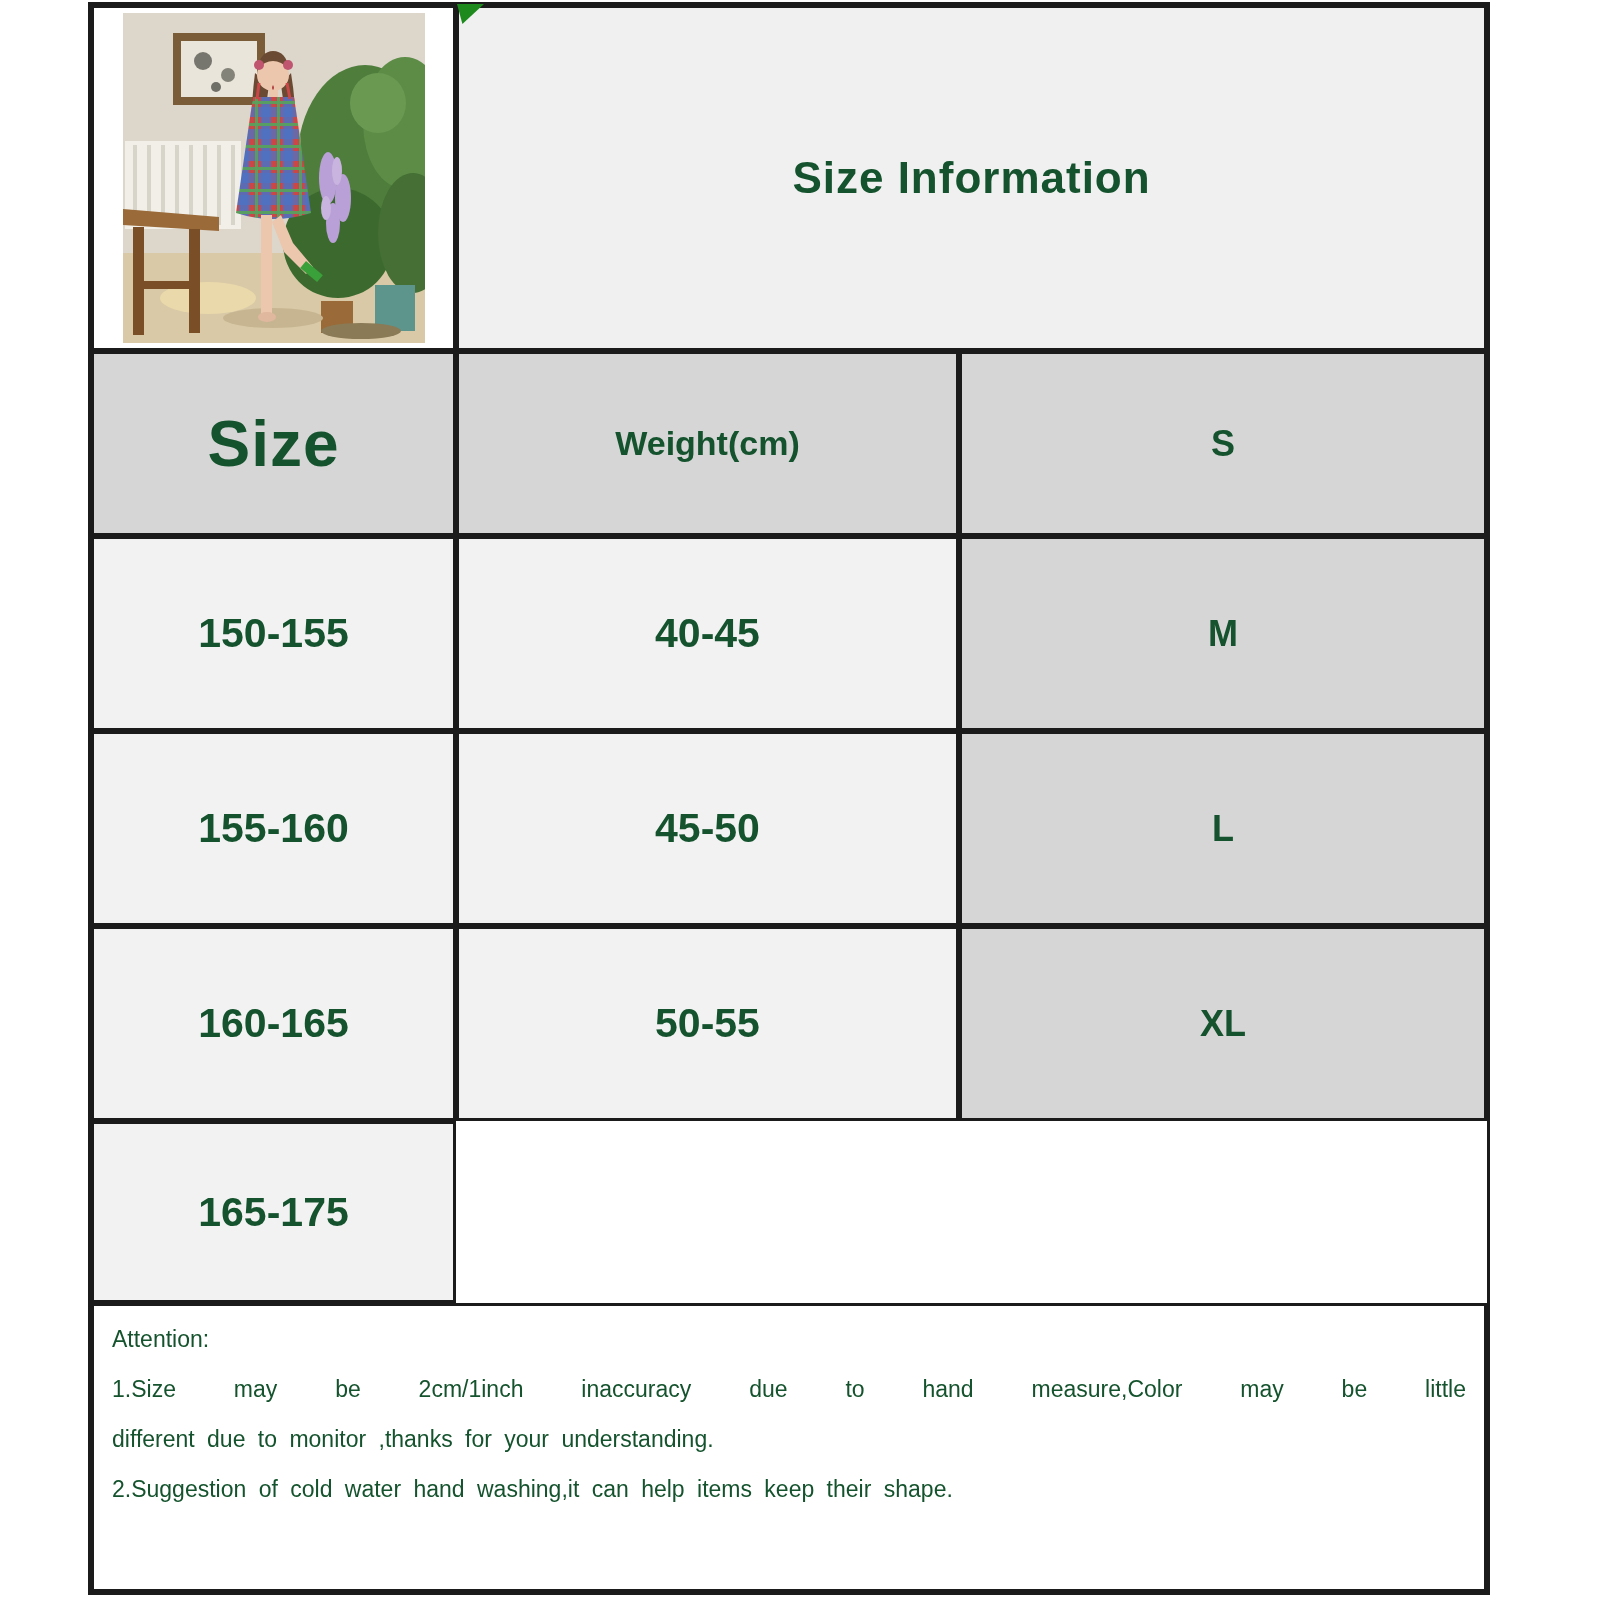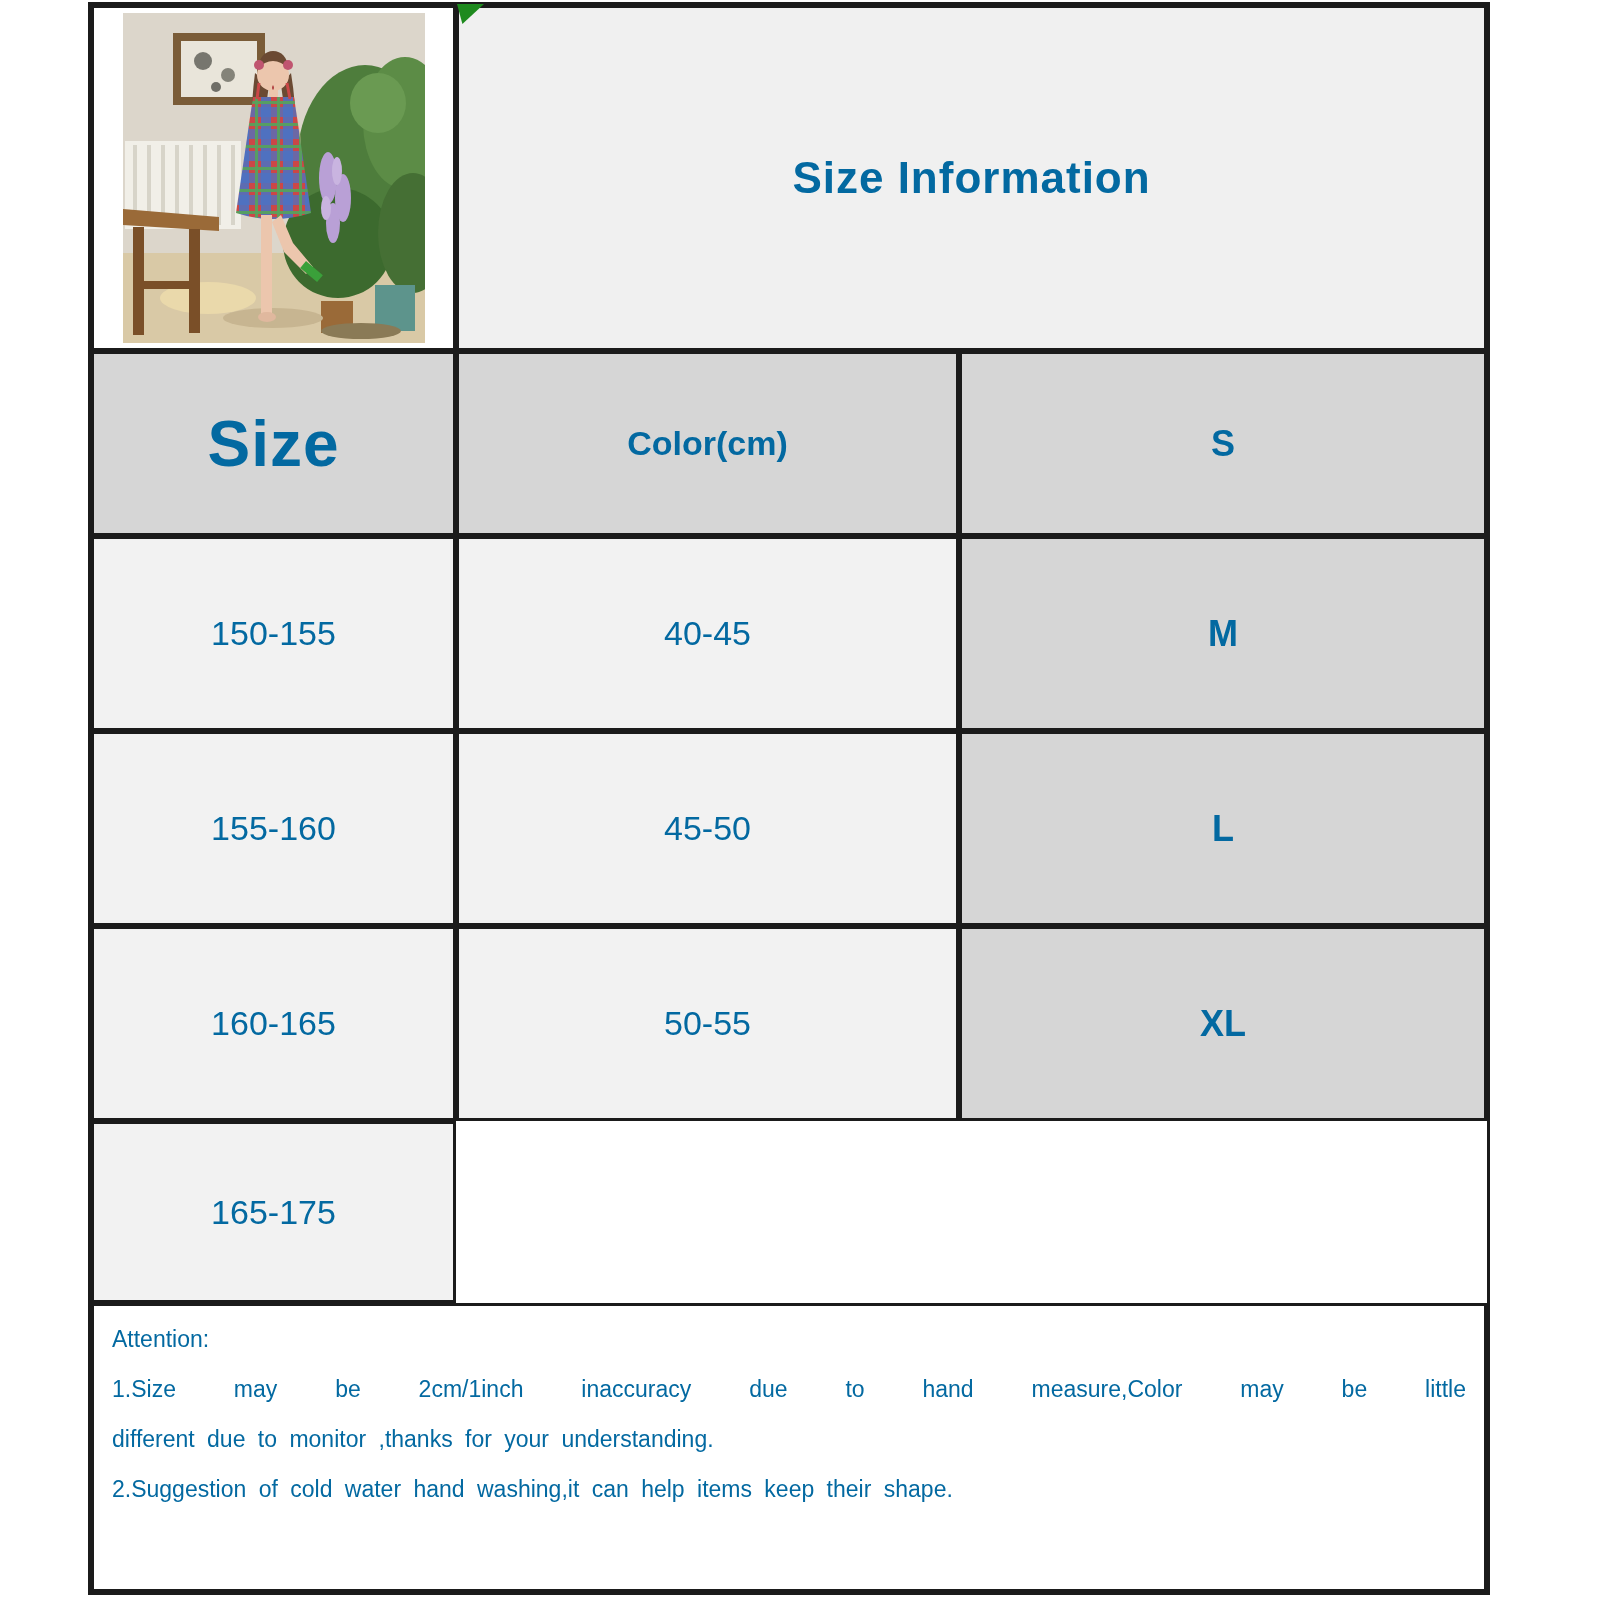--- a/index.html
+++ b/index.html
@@ -1,18 +1,18 @@
 <!DOCTYPE html>
 <html style="--line: #1b1b1b; --bg-gray: #d6d6d6; --bg-light: #f2f2f2; --bg-title: #f0f0f0; --accent-green: #1e8a1e;"><head>
 <meta charset="utf-8">
 <style>
   html,body{margin:0;padding:0;background:#ffffff;}
   .canvas{
     position:relative;width:1600px;height:1600px;background:#ffffff;
-    font-family:"Liberation Sans", sans-serif;color:#0369a1;overflow:hidden;
+    font-family:"Liberation Sans", sans-serif;color:#14532d;overflow:hidden;
   }
   .size-table{
     position:absolute;left:88px;top:2px;width:1402px;height:1593px;
     box-sizing:border-box;border:3px solid var(--line,#1b1b1b);
     display:grid;
     grid-template-columns:365px 503px 528px;
     grid-template-rows:346px 185px 195px 195px 195px 182px 289px;
     background:#fff;
   }
   .c{
@@ -20,21 +20,21 @@
     display:flex;align-items:center;justify-content:center;
     overflow:hidden;
   }
   .photo-cell{background:#ffffff;grid-column:1/2;grid-row:1/2;}
   .title-cell{background:var(--bg-title,#f0f0f0);grid-column:2/4;grid-row:1/2;}
   .title-cell .t{font-size:44px;font-weight:bold;letter-spacing:1px;}
   .hdr{background:var(--bg-gray,#d6d6d6);font-weight:bold;}
   .hdr-size{font-size:64px;letter-spacing:1px;}
   .hdr-col{font-size:34px;}
   .lbl{background:var(--bg-gray,#d6d6d6);font-weight:bold;font-size:36px;}
-  .val{background:var(--bg-light,#f2f2f2);font-size:34px;font-weight:normal;}
+  .val{background:var(--bg-light,#f2f2f2);font-size:41px;font-weight:bold;}
   .attn{
     grid-column:1/4;grid-row:7/8;background:#ffffff;
     display:block;padding:8px 18px 0 18px;font-size:23px;line-height:50px;
   }
   .attn .ln{white-space:nowrap;}
   .attn .just{white-space:normal;text-align:justify;text-align-last:justify;word-spacing:2px;}
   .attn .sp{word-spacing:6px;}
   .corner-marker{
     position:absolute;left:366px;top:-1px;width:27px;height:20px;
     background:var(--accent-green,#1e8a1e);
@@ -131,21 +131,21 @@
         <path d="M158 202 l12 28 l20 24 l-7 7 l-22 -22 l-12 -30Z" fill="#ecc6ad"></path>
         <rect x="183" y="248" width="22" height="9" transform="rotate(40 183 248)" fill="#3aa03a"></rect>
         <ellipse cx="144" cy="304" rx="9" ry="5" fill="#e0b89e"></ellipse>
       </svg>
     </div>
     <div class="c title-cell">
       <span class="t">Size Information</span>
     </div>
 
     <div class="c hdr hdr-size">Size</div>
-    <div class="c hdr hdr-col">Color(cm)</div>
+    <div class="c hdr hdr-col">Weight(cm)</div>
 
     <div class="c lbl">S</div>
     <div class="c val">150-155</div>
     <div class="c val">40-45</div>
 
     <div class="c lbl">M</div>
     <div class="c val">155-160</div>
     <div class="c val">45-50</div>
 
     <div class="c lbl">L</div>

